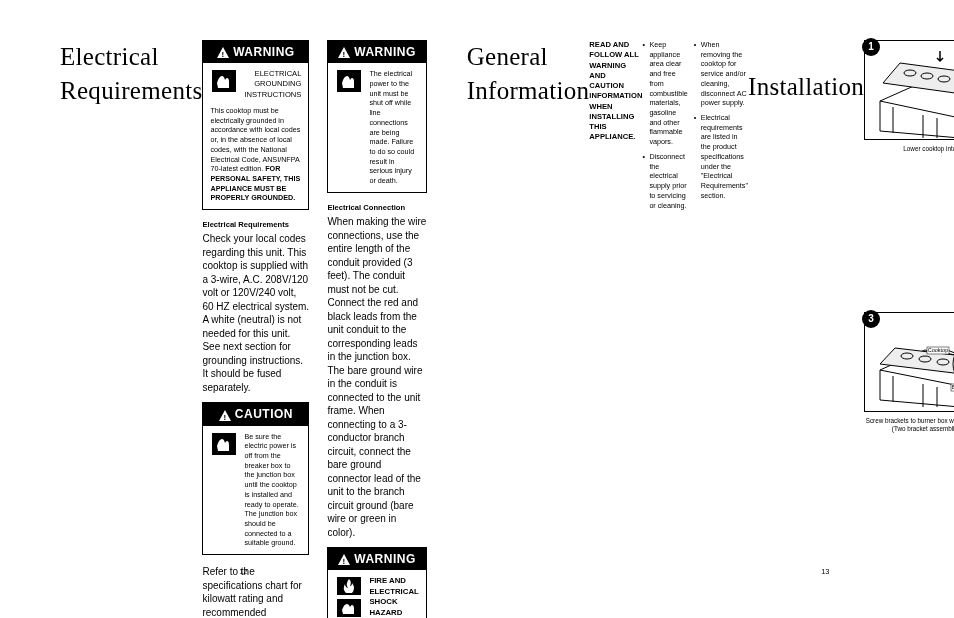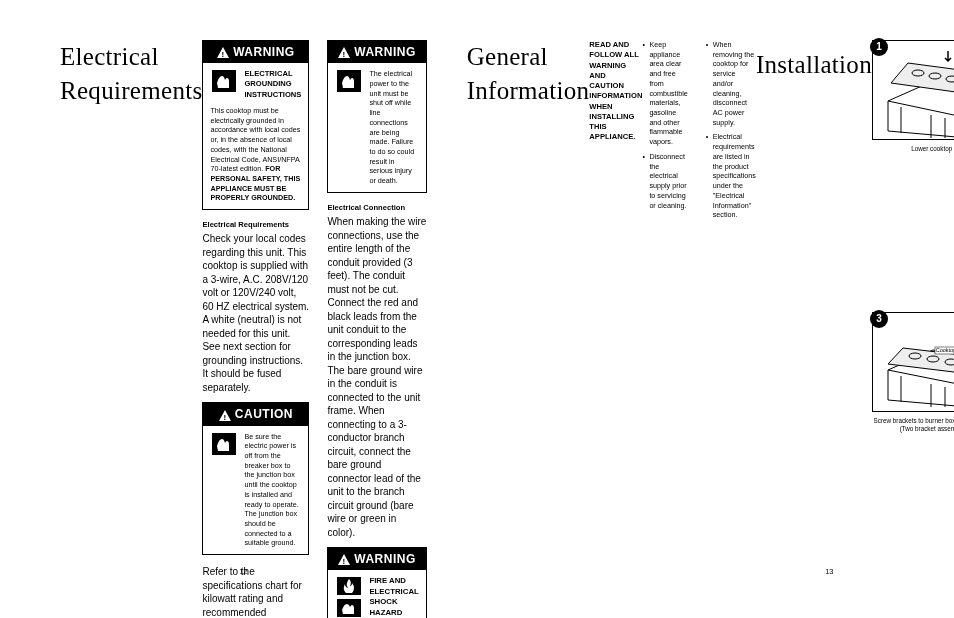--- a/index.html
+++ b/index.html
@@ -16,21 +16,21 @@
   }
   .spread { display: flex; gap: 40px; height: 100%; }
   .page { flex: 1; display: flex; position: relative; }
   h1 {
     font-family: Georgia, "Times New Roman", serif;
     font-weight: 300;
     font-size: 25px;
     margin-bottom: 18px;
     letter-spacing: 0.3px;
   }
-  h1.install { margin-top: 8px; margin-bottom: 10px; }
+  h1.install { margin-top: 30px; margin-bottom: 10px; }
   .cols { display: flex; gap: 18px; }
   .col { flex: 1; }
   .box {
     border: 1px solid #000;
     margin-bottom: 10px;
   }
   .box-hdr {
     background: #000;
     color: #fff;
     font-weight: bold;
@@ -40,24 +40,24 @@
     letter-spacing: 0.5px;
   }
   .box-body {
     padding: 6px 7px;
     font-size: 7.2px;
     line-height: 1.35;
   }
   .box-body .withicon { display: flex; gap: 6px; }
   .bicon { flex: 0 0 28px; display:flex; flex-direction:column; align-items:center; gap:2px; }
   .subh {
-    font-weight: bold;
+    font-weight: normal;
     font-size: 7.6px;
     margin-bottom: 2px;
-    text-align:left;
+    text-align:right;
   }
   .subh2 {
     font-weight: bold;
     font-size: 7.8px;
     text-align:left;
     margin-bottom:2px;
   }
   .para { font-size: 10px; line-height: 1.35; margin-bottom: 8px; }
   .phead { font-weight: bold; font-size: 7.6px; margin-bottom: 2px; }
   .gi-head { font-weight: bold; font-size:7.6px; margin-bottom:8px; line-height:1.35; }
@@ -213,28 +213,28 @@
 
       </div>
     </div>
     <div class="pgnum">12</div>
   </div>
 
   <div class="page">
     <h1>General Information</h1>
 
     <div class="gi-head">READ AND FOLLOW ALL WARNING AND CAUTION INFORMATION WHEN INSTALLING THIS APPLIANCE.</div>
-    <div class="cols" style="gap:18px; margin-bottom:12px;">
+    <div class="cols" style="gap:6px; margin-bottom:12px;">
       <ul class="bul col">
         <li>Keep appliance area clear and free from combustible materials, gasoline and other flammable vapors.</li>
         <li>Disconnect the electrical supply prior to servicing or cleaning.</li>
       </ul>
       <ul class="bul col">
         <li>When removing the cooktop for service and/or cleaning, disconnect AC power supply.</li>
-        <li>Electrical requirements are listed in the product specifications under the "Electrical Information" section.</li>
+        <li>Electrical requirements are listed in the product specifications under the "Electrical Requirements" section.</li>
       </ul>
     </div>
 
     <h1 class="install">Installation</h1>
 
     <div class="steps">
 
       <div class="step">
         <div class="step-badge">1</div>
         <div class="step-tab">step</div>

